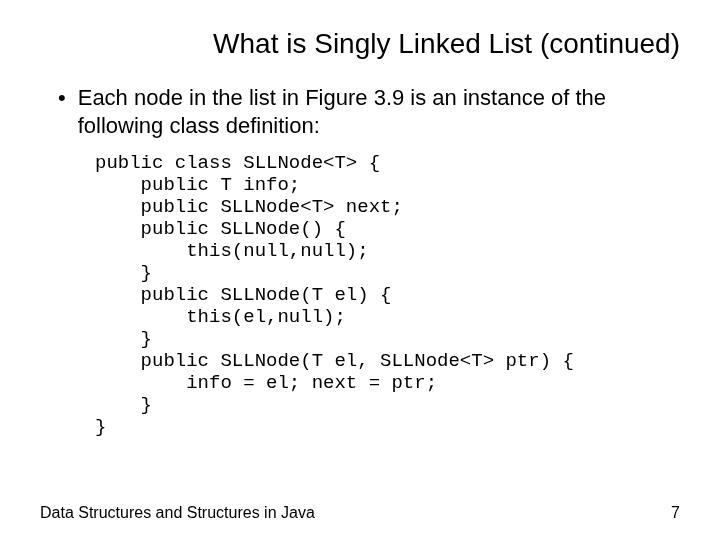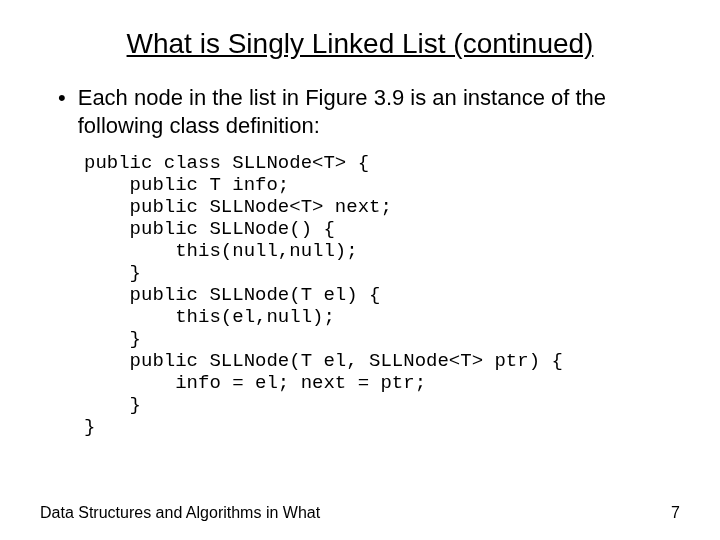--- a/index.html
+++ b/index.html
@@ -14,24 +14,23 @@
     }
     .slide {
       width: 100%;
       height: 100%;
       padding: 20px 40px 0 40px;
       position: relative;
     }
     .title {
       font-size: 28px;
       font-weight: normal;
-      text-align: center;
+      text-align: right;
       margin-top: 8px;
       margin-bottom: 24px;
-      text-decoration: underline;
     }
     .bullet-wrap {
       padding-left: 22px;
       margin-bottom: 12px;
     }
     .bullet {
       display: flex;
       align-items: flex-start;
     }
     .bullet-marker {
@@ -42,21 +41,21 @@
     }
     .bullet-text {
       font-size: 22px;
       line-height: 28px;
     }
     .code-block {
       font-family: "Courier New", Courier, monospace;
       font-size: 19px;
       line-height: 22px;
       white-space: pre;
-      margin-left: 44px;
+      margin-left: 55px;
       margin-top: 6px;
     }
     .footer {
       position: absolute;
       bottom: 18px;
       left: 40px;
       right: 40px;
       display: flex;
       justify-content: space-between;
       font-size: 16px;
@@ -83,16 +82,16 @@
     }
     public SLLNode(T el) {
         this(el,null);
     }
     public SLLNode(T el, SLLNode&lt;T&gt; ptr) {
         info = el; next = ptr;
     }
 }</div>
 
   <div class="footer">
-    <span>Data Structures and Algorithms in What</span>
+    <span>Data Structures and Structures in Java</span>
     <span>7</span>
   </div>
 </div>
 
 </body></html>

